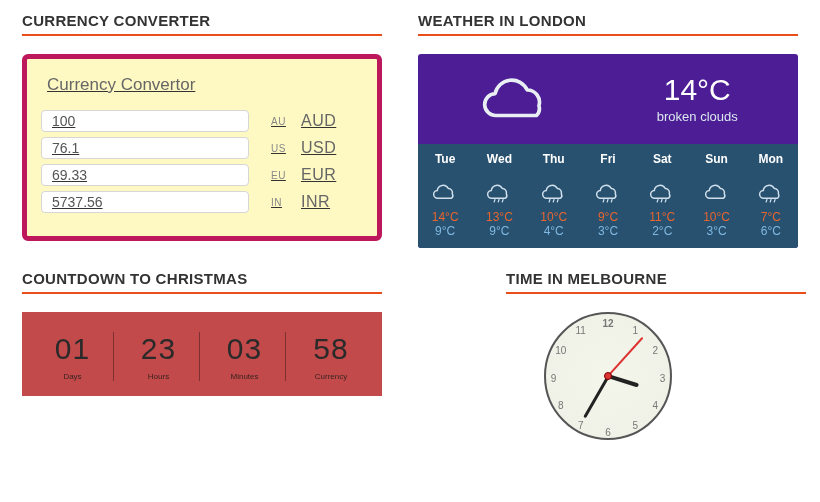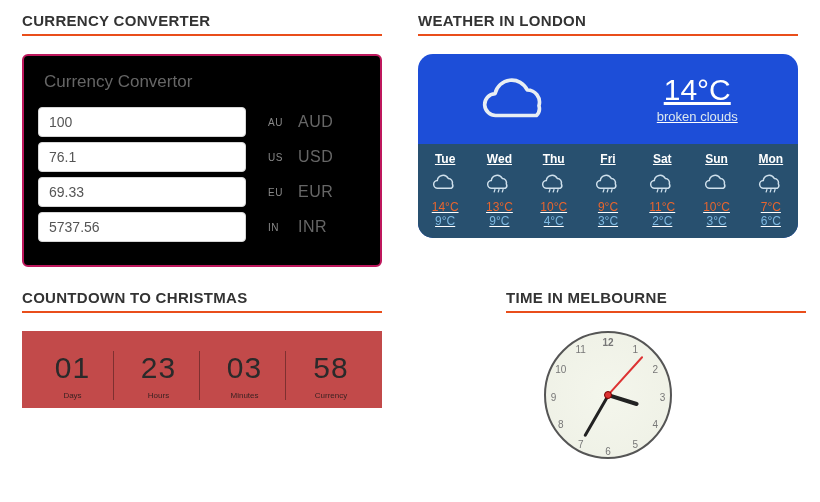--- a/index.html
+++ b/index.html
@@ -21,39 +21,40 @@
     font-weight: 700;
     color: #333;
     letter-spacing: .3px;
     padding-bottom: 5px;
     border-bottom: 2px solid #e94e1b;
     margin-bottom: 18px;
     margin-top: 4px;
   }
   
   .currency-card {
-    background: #000000;
+    background: #fef9c3;
     border-radius: 6px;
     padding: 12px 14px 18px;
-    border: 2px solid #be185d;
+    border: 5px solid #be185d;
+    text-decoration: underline;
   }
   .currency-card .card-title {
     font-size: 17px;
     color: #666;
     padding: 4px 6px 10px;
   }
   .cur-row {
     display: flex;
     align-items: center;
     gap: 10px;
     margin: 5px 0;
   }
   .cur-input {
     flex: 0 0 208px;
-    height: 30px;
+    height: 22px;
     border: 1px solid #d6d6d6;
     border-radius: 4px;
     background: #fff;
     padding: 0 10px;
     font-size: 14px;
     color: #555;
   }
   .cur-code-sm {
     font-size: 10px;
     color: #888;
@@ -61,25 +62,24 @@
     margin-left: 12px;
     width: 20px;
   }
   .cur-code {
     font-size: 16px;
     color: #666;
     letter-spacing: .5px;
   }
   
   .weather-card {
-    background: #1d4ed8;
+    background: #4c1d95;
     color: #fff;
-    border-radius: 15px;
+    border-radius: 3px;
     overflow: hidden;
-    text-decoration: underline;
   }
   .weather-top {
     display: flex;
     align-items: center;
     justify-content: space-around;
     padding: 14px 10px 16px;
   }
   .big-cloud svg { width: 78px; height: 56px; }
   .weather-now { text-align: center; }
   .weather-temp { font-size: 30px; font-weight: 400; }
@@ -87,28 +87,28 @@
   .forecast {
     display: flex;
     background: #28506f;
   }
   .fday {
     flex: 1;
     text-align: center;
     padding: 8px 0 10px;
     font-size: 12px;
   }
-  .fday .dname { color: #fff; font-weight: 600; margin-bottom: 6px; font-size: 12px;}
+  .fday .dname { color: #fff; font-weight: 600; margin-bottom: 16px; font-size: 12px;}
   .ficon svg { width: 26px; height: 22px; display: block; margin: 0 auto 6px;}
   .fhi { color: #e9652e; font-size: 12px; }
   .flo { color: #7fb8e0; font-size: 12px; }
   
   .countdown-card {
     background: #c24a4a;
-    padding: 20px 10px 8px;
+    padding: 20px 10px 15px;
     display: flex;
     justify-content: center;
     gap: 4px;
     color: #2a2a2a;
     margin-top: 6px;
   }
   .cd-cell {
     width: 82px;
     text-align: center;
     border-right: 1px solid rgba(0,0,0,.35);

